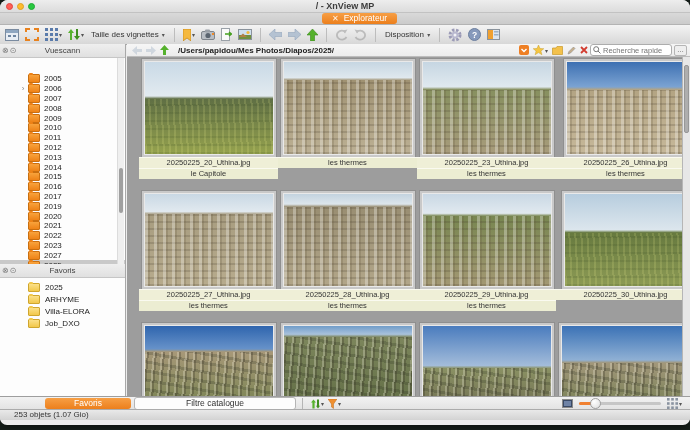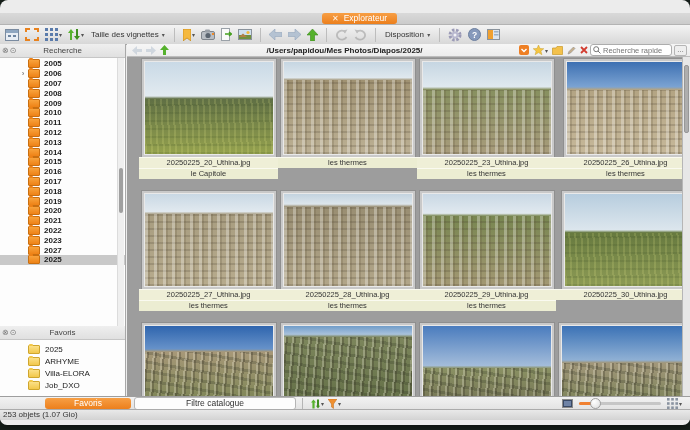--- a/index.html
+++ b/index.html
@@ -28,37 +28,37 @@
     display:flex;align-items:center;padding-left:2px;}
   .tbi{height:17px;display:flex;align-items:center;justify-content:center;margin:0 3px;}
   .ddv{font-size:6px;color:#555;margin-left:1px;}
   .tbl{font-size:8px;color:#333;margin:0 4px;white-space:nowrap;}
   .tsep{width:1px;height:14px;background:#bdbdbd;margin:0 5px;}
   .dim{opacity:.45;}
   
   .addr{position:absolute;left:127px;top:44px;width:563px;height:13px;
     background:linear-gradient(#f6f6f6,#ececec);border-bottom:1px solid #bcbcbc;
     display:flex;align-items:center;padding:0 3px;box-sizing:border-box;}
-  .addr .path{font-size:8px;font-weight:bold;color:#222;margin-left:1px;white-space:nowrap;flex:1;overflow:hidden;text-align:center;}
+  .addr .path{font-size:8px;font-weight:bold;color:#222;margin-left:7px;white-space:nowrap;flex:1;overflow:hidden;}
   .mini{display:flex;align-items:center;margin:0 2px;}
   .searchbox{display:flex;align-items:center;width:76px;height:10px;background:#fff;
     border:1px solid #adadad;border-radius:3px;padding:0 2px;gap:2px;}
   .searchbox input{border:none;outline:none;width:60px;font-size:7.5px;color:#444;
     font-family:"Liberation Sans",sans-serif;background:transparent;padding:0;}
   .morebtn{font-size:7px;color:#555;border:1px solid #b5b5b5;border-radius:2px;
     background:#eee;padding:0 2px;height:9px;line-height:8px;margin-left:2px;}
   
   .main{position:absolute;left:0;top:44px;right:0;bottom:28px;}
   .sidebar{position:absolute;left:0;top:0;width:126px;bottom:0;background:#fdfdfd;
     border-right:1px solid #a8a8a8;box-sizing:border-box;}
   .phead{height:13px;background:linear-gradient(#efefef,#e0e0e0);
     border-bottom:1px solid #c6c6c6;position:relative;
     font-size:8px;color:#444;text-align:center;line-height:13px;}
   .phbtns{position:absolute;left:2px;top:0;font-size:8px;color:#777;letter-spacing:1px;}
-  .tree{height:268px;overflow:hidden;position:relative;padding-top:1px;box-sizing:border-box;font-weight:bold;}
+  .tree{height:206px;overflow:hidden;position:relative;padding-top:16px;box-sizing:border-box;}
   .tree-row{height:9.8px;display:flex;align-items:center;font-size:8px;color:#222;}
   .tree-row.selected{background:#c9c9c9;}
   .tw{width:10px;margin-left:18px;font-size:8px;color:#888;text-align:center;line-height:8px;}
   .fold{width:10px;height:7px;background:linear-gradient(#f8a33c,#ee8216);
     border:1px solid #c96f10;border-radius:1px;margin-right:4px;position:relative;}
   .fold::before{content:"";position:absolute;left:0;top:-2px;width:4px;height:2px;
     background:#ee8216;border-radius:1px 1px 0 0;}
   .tl{white-space:nowrap;}
   .vsb{position:absolute;right:1px;top:0;bottom:0;width:6px;background:#efefef;border-left:1px solid #dcdcdc;}
   .vsb .thumb{position:absolute;left:1px;width:4px;border-radius:2px;background:#9f9f9f;}
@@ -96,32 +96,40 @@
   
   .bottomband{position:absolute;left:0;right:0;bottom:15px;height:13px;
     background:linear-gradient(#f2f2f2,#e2e2e2);border-top:1px solid #9e9e9e;
     display:flex;align-items:center;}
   .btab{height:11px;line-height:11px;font-size:8.5px;border-radius:3px;text-align:center;margin-top:-1px;}
   .btab.on{background:linear-gradient(#f79f45,#ec7f1c);color:#fff;width:86px;margin-left:45px;}
   .btab.off{background:#fdfdfd;border:1px solid #b5b5b5;color:#333;width:160px;margin-left:3px;}
   .bsep{width:1px;height:12px;background:#b5b5b5;margin:0 6px;}
   .statusbar{position:absolute;left:0;right:0;bottom:5px;height:10px;
     background:linear-gradient(#e9e9e9,#d3d3d3);border-top:1px solid #ababab;
-    font-size:8px;color:#333;line-height:10px;padding-left:3px;}
+    font-size:8px;color:#333;line-height:10px;padding-left:14px;}
   .slider{display:flex;align-items:center;margin-left:auto;margin-right:8px;gap:6px;}
   .strack{position:relative;width:82px;height:3px;background:#c6c6c6;border-radius:2px;}
   .sfill{position:absolute;left:0;top:0;height:3px;width:16px;background:#f08030;border-radius:2px;}
   .sknob{position:absolute;left:11px;top:-4px;width:11px;height:11px;border-radius:50%;
     background:radial-gradient(circle at 35% 30%,#fff,#dcdcdc);border:1px solid #9e9e9e;box-sizing:border-box;}
 </style>
 </head>
 <body>
 
 <div class="window">
 
+  <div class="titlebar">
+    <div class="lights">
+      <span class="light" style="background:#ff5f57;border:1px solid #e0443e;box-sizing:border-box;"></span>
+      <span class="light" style="background:#febc2e;border:1px solid #dfa023;box-sizing:border-box;"></span>
+      <span class="light" style="background:#28c840;border:1px solid #1ea832;box-sizing:border-box;"></span>
+    </div>
+    <div class="wtitle">/ - XnView MP</div>
+  </div>
 
   <div class="tabstrip">
     <div class="etab">
       <span class="x">✕</span>
       <span>Explorateur</span>
     </div>
   </div>
 
   <div class="toolbar">
     <span class="tbi">
@@ -300,21 +308,21 @@
       <input placeholder="Recherche rapide" style="">
     </span>
     <span class="morebtn">…</span>
   </div>
 
   <div class="main">
 
     <div class="sidebar">
       <div class="phead">
         <span class="phbtns">⊗⊙</span>
-        <span>Recherche</span>
+        <span>Vuescann</span>
       </div>
       <div class="tree">
         <div class="tree-row">
             <span class="tw"></span>
             <span class="fold"></span>
             <span class="tl">2005</span>
           </div>
           <div class="tree-row">
             <span class="tw">›</span>
             <span class="fold"></span>
@@ -367,25 +375,20 @@
           </div>
           <div class="tree-row">
             <span class="tw"></span>
             <span class="fold"></span>
             <span class="tl">2016</span>
           </div>
           <div class="tree-row">
             <span class="tw"></span>
             <span class="fold"></span>
             <span class="tl">2017</span>
-          </div>
-          <div class="tree-row">
-            <span class="tw"></span>
-            <span class="fold"></span>
-            <span class="tl">2018</span>
           </div>
           <div class="tree-row">
             <span class="tw"></span>
             <span class="fold"></span>
             <span class="tl">2019</span>
           </div>
           <div class="tree-row">
             <span class="tw"></span>
             <span class="fold"></span>
             <span class="tl">2020</span>

